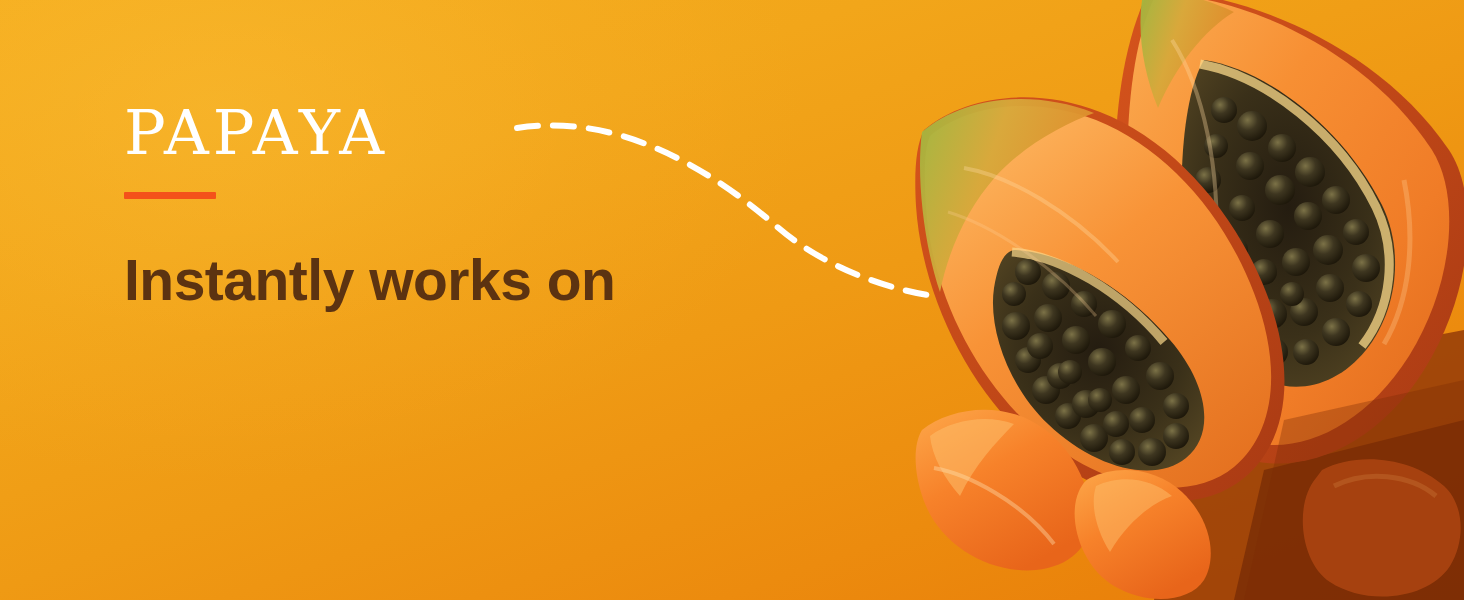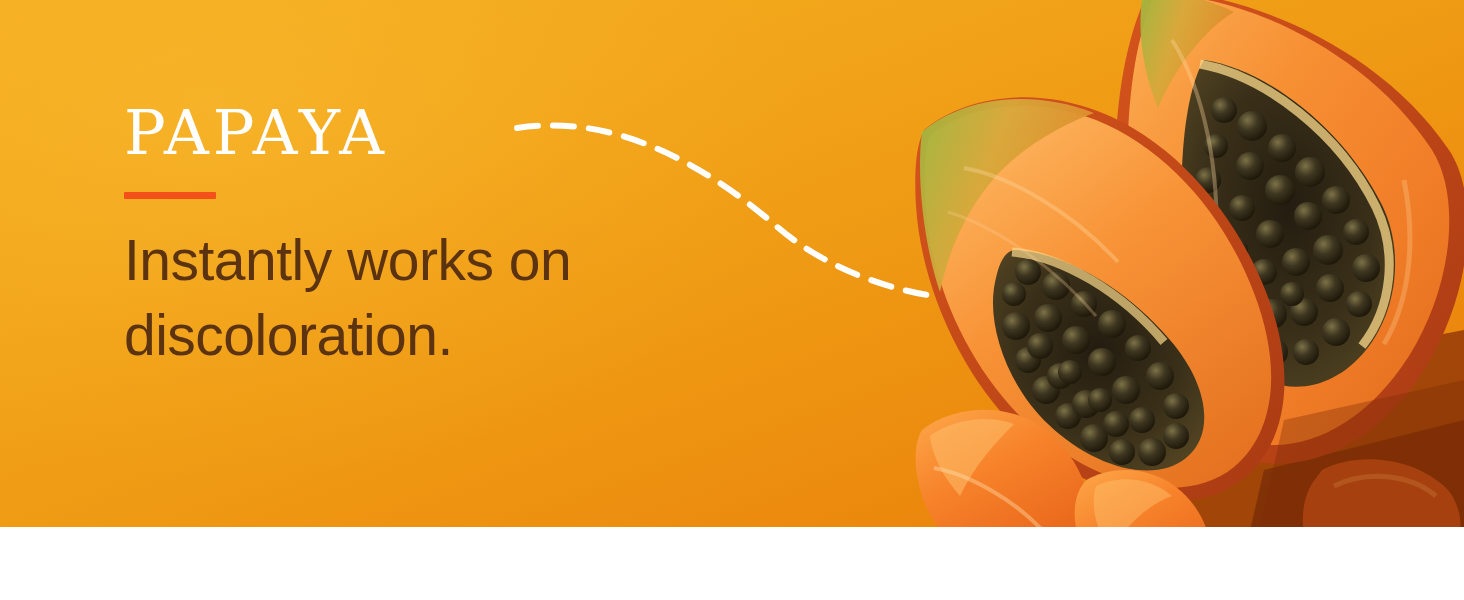--- a/index.html
+++ b/index.html
@@ -8,21 +8,21 @@
   html, body {
     width: 1464px;
     height: 600px;
     overflow: hidden;
     font-family: "Liberation Sans", sans-serif;
   }
 
   .banner {
     position: relative;
     width: 1464px;
-    height: 527px;
+    height: 600px;
     overflow: hidden;
     background: linear-gradient(160deg,
         #F5AE1E 0%,
         #F2A61A 28%,
         #EF9A14 52%,
         #EC8B0E 76%,
         #E87A08 100%);
   }
 
   
@@ -57,25 +57,25 @@
 
   .rule {
     margin-top: 22px;
     width: 92px;
     height: 7px;
     background: #F4511A;
     border-radius: 1px;
   }
 
   .subcopy {
-    margin-top: 24px;
+    margin-top: 44px;
     color: #5C3311;
     font-family: "Liberation Sans", sans-serif;
     font-size: 57px;
-    font-weight: 400;
+    font-weight: 700;
     line-height: 75px;
     letter-spacing: -0.5px;
   }
   .subcopy .line { display: block; white-space: nowrap; }
 
   
   .connector {
     position: absolute;
     left: 495px;
     top: 95px;
@@ -102,21 +102,20 @@
   <div class="bg-wash"></div>
 
   <div class="copy">
 
     <div class="headline">PAPAYA</div>
 
     <div class="rule"></div>
 
     <div class="subcopy">
       <span class="line">Instantly works on</span>
-      <span class="line">discoloration.</span>
     </div>
   </div>
 
   <svg class="connector" viewBox="0 0 480 230">
     <path d="M 22 33 C 120 18, 210 70, 280 130 C 330 174, 400 198, 455 203" fill="none" stroke="#FFFFFF" stroke-width="6" stroke-linecap="round" stroke-dasharray="21 15"></path>
   </svg>
 
   <div class="photo">
     <svg viewBox="0 0 560 600" preserveAspectRatio="none">
       <defs>

